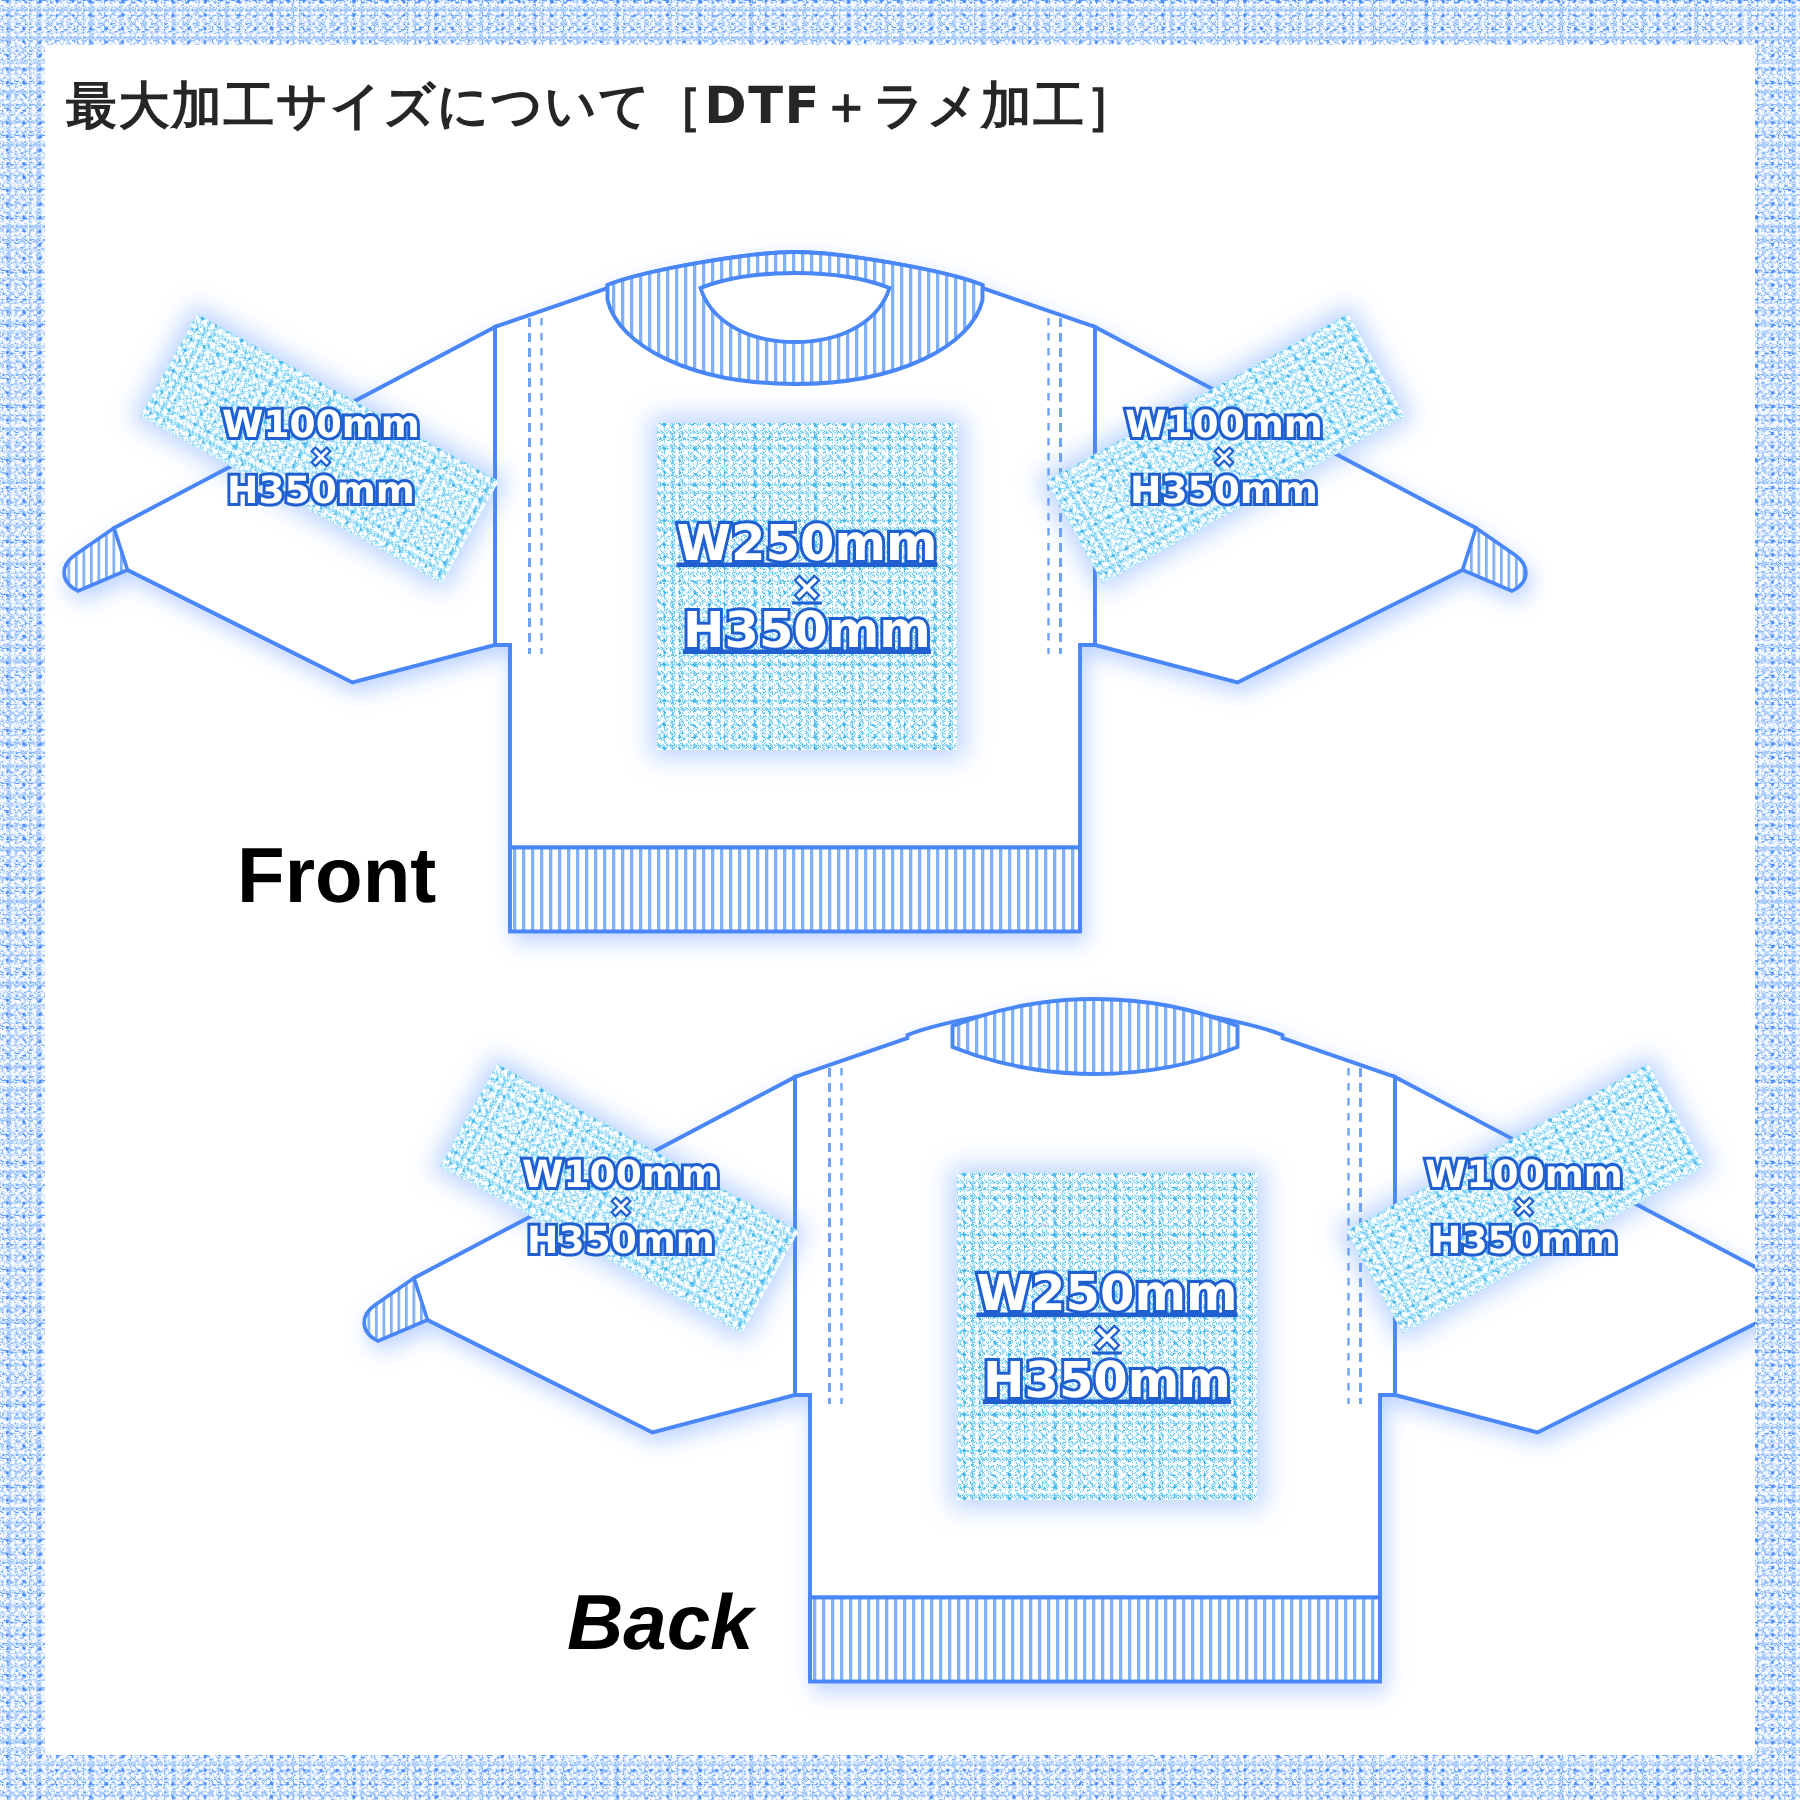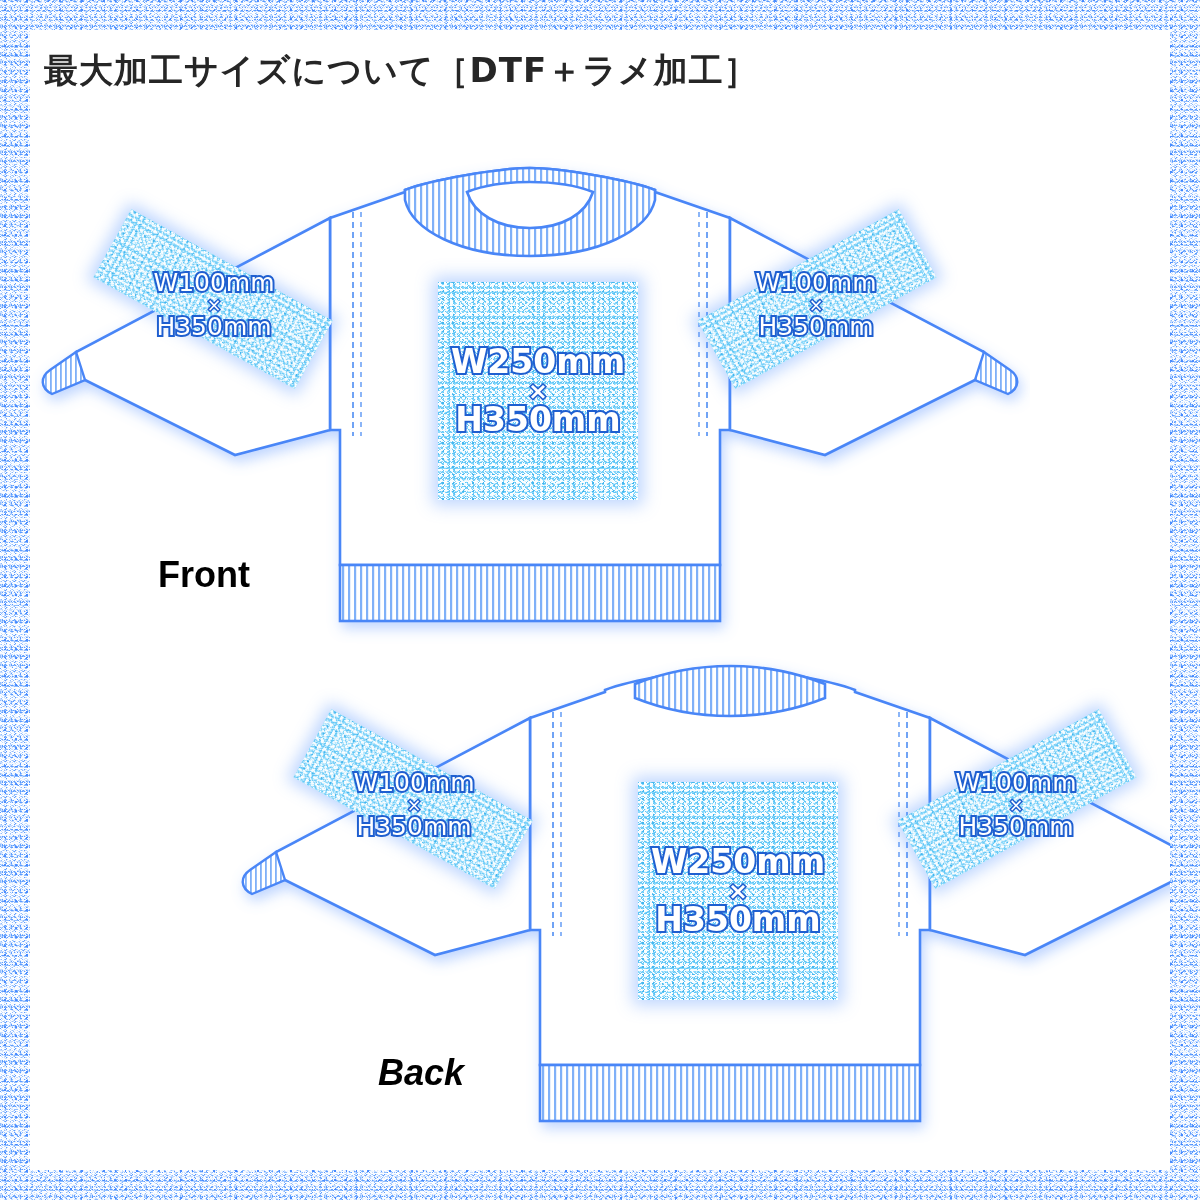--- a/index.html
+++ b/index.html
@@ -82,41 +82,41 @@
     position:relative;z-index:3;
     text-align:center;line-height:1.02;
     color:#ffffff;font-weight:700;
     font-family:"DejaVu Sans","Liberation Sans",sans-serif;
     -webkit-text-stroke:4px #1f5fd0;
     paint-order:stroke fill;
     white-space:nowrap;
   }
   .print .label .x{display:block;font-size:.72em;-webkit-text-stroke:3px #1f5fd0;}
 
-  .chest .label{font-size:33px;}
+  .chest .label{font-size:33px;text-decoration:underline;}
 
   .sleeve{ }
 
   
   .sleeve-box{position:absolute;}
   .sleeve-text{
     position:absolute;z-index:5;
     text-align:center;line-height:1.04;
-    color:#ffffff;font-weight:400;font-size:25px;
+    color:#ffffff;font-weight:700;font-size:25px;
     font-family:"DejaVu Sans","Liberation Sans",sans-serif;
     -webkit-text-stroke:4px #1f5fd0;
     paint-order:stroke fill;
     white-space:nowrap;
   }
   .sleeve-text .x{display:block;font-size:.7em;-webkit-text-stroke:3px #1f5fd0;}
 
   
   .viewlabel{
     position:absolute;
-    font-size:36px;font-weight:700;color:#000000;
+    font-size:52px;font-weight:700;color:#000000;
     font-family:"Liberation Sans","DejaVu Sans",sans-serif;
     letter-spacing:0px;
   }
 </style>
 </head>
 <body>
 
 <div id="page">
 
   <div class="glitter-frame"></div>

